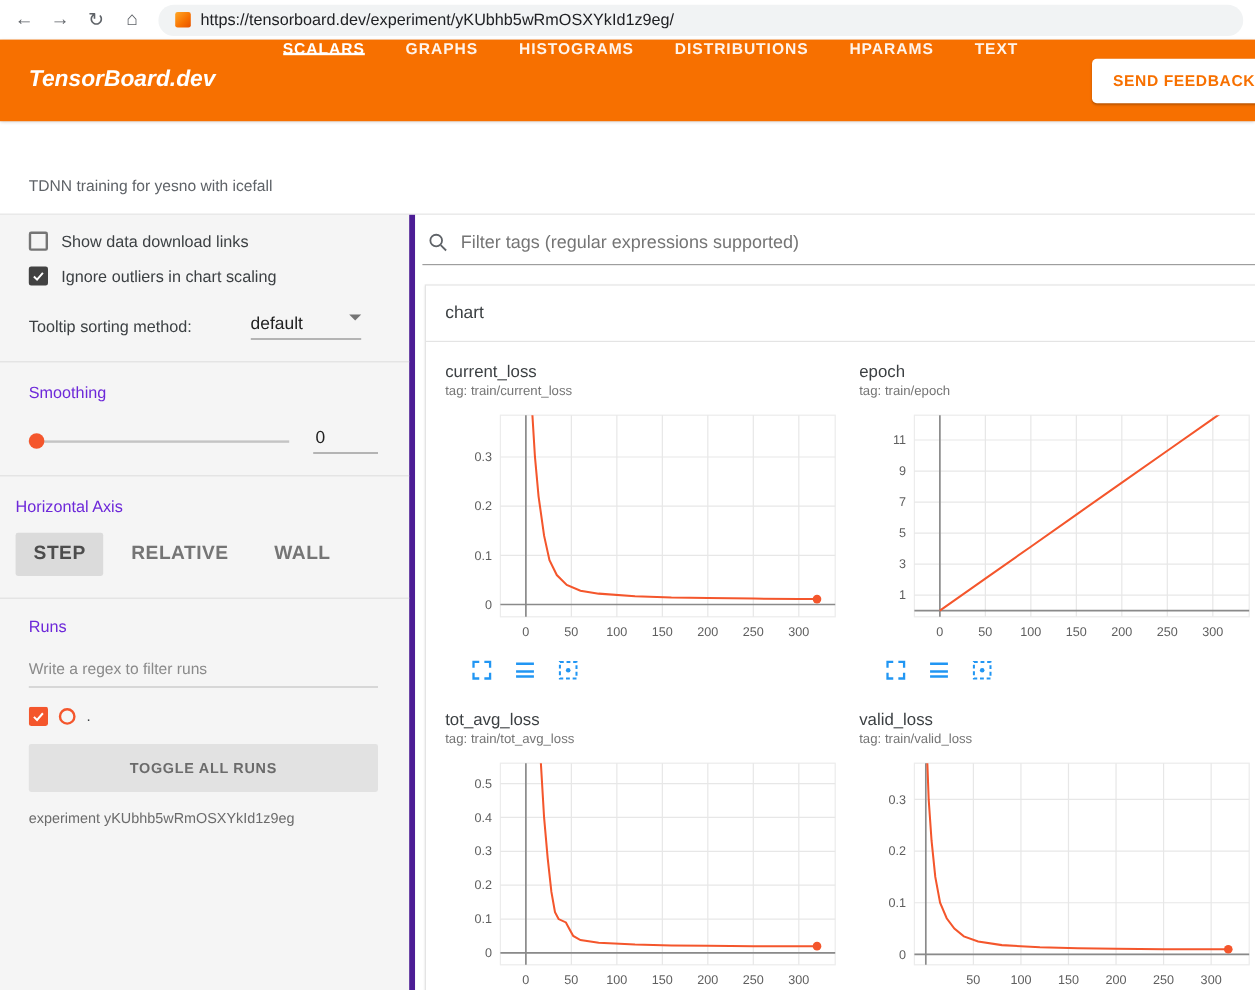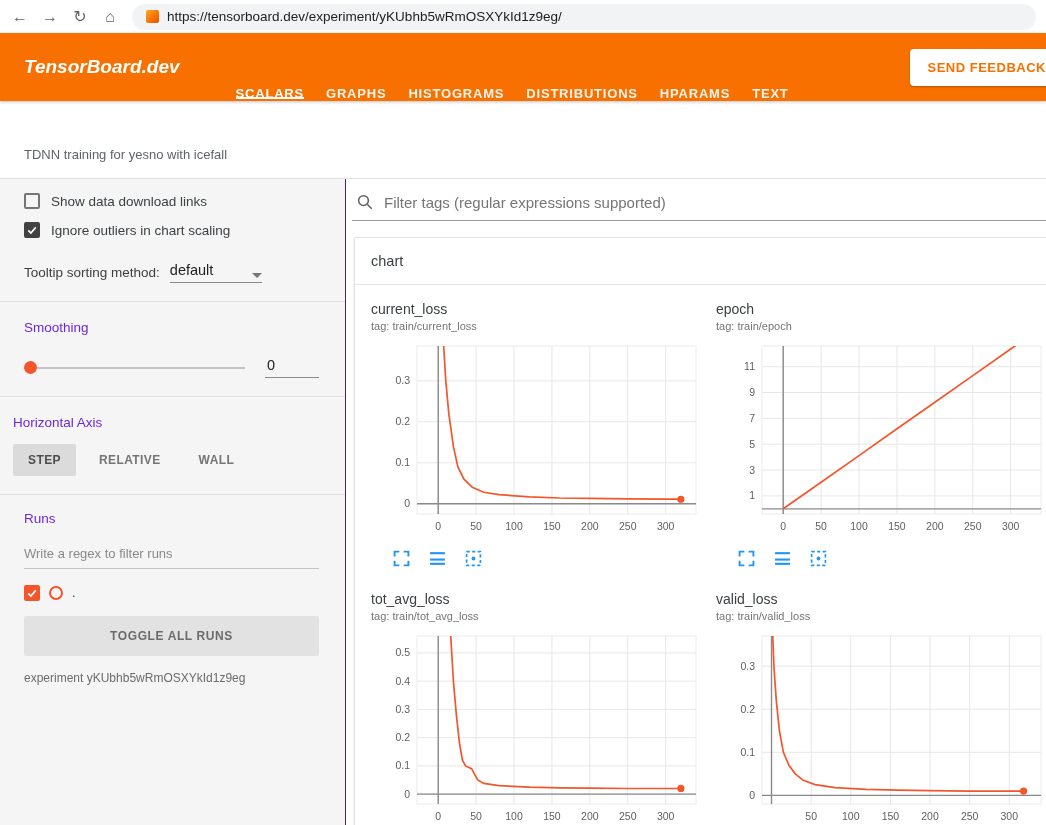--- a/index.html
+++ b/index.html
@@ -12,64 +12,64 @@
   .address-bar { flex:1; height:26px; margin-left:6px; background:#f1f3f4; border-radius:13px;
     display:flex; align-items:center; padding:0 14px; gap:8px; }
   .favicon { width:13px; height:13px; border-radius:2px; flex:0 0 auto;
     background:linear-gradient(135deg,#ffa726 0%,#f77000 60%,#e65100 100%); }
   .url-input { flex:1; border:none; outline:none; background:transparent; font-size:13.5px; color:#202124; }
 
   
   .app-header { height:68px; background:#f77000; display:flex; align-items:stretch; padding-left:24px;
     position:relative; box-shadow:0 1px 3px rgba(0,0,0,.25); }
   .logo { align-self:center; color:#fff; font-size:19px; font-weight:700; margin-right:56px; white-space:nowrap;font-style:italic; }
-  .tabs { display:flex; gap:22px; align-items:flex-end; }
+  .tabs { display:flex; gap:34px; align-items:flex-start; }
   .tab { display:flex; align-items:center; color:rgba(255,255,255,.92); font-size:13px; font-weight:600;
     letter-spacing:.8px; cursor:pointer; position:relative; white-space:nowrap; }
   .tab.active { color:#fff; }
   .tab.active::after { content:""; position:absolute; left:0; right:0; bottom:2px; height:2px; background:#fff; }
   .feedback { margin-left:auto; align-self:center; margin-right:-18px; background:#fff; color:#f77000;
     border:none; border-radius:4px; padding:11px 18px; font-size:13px; font-weight:700; letter-spacing:.5px;
     font-family:inherit; cursor:pointer; box-shadow:0 1px 2px rgba(0,0,0,.25); white-space:nowrap; }
 
   
   .subheader { height:78px; background:#fff; border-bottom:1px solid #e0e0e0;
     display:flex; align-items:flex-end; padding:0 24px 16px 24px; }
   .subheader span { font-size:13px; color:#5f6368; }
 
   
   .content { display:flex; height:646px; }
 
   
-  .sidebar { width:346px; flex:0 0 346px; background:#f5f5f5; border-right:1px solid #4c1d95; padding-top:14px; }
+  .sidebar { width:346px; flex:0 0 346px; background:#f5f5f5; border-right:5px solid #4c1d95; padding-top:14px; }
   .sec { padding:0 26px 0 24px; }
   .divider { border:none; border-top:1px solid #e0e0e0; margin:18px 0 0 0; }
   .cb-row { display:flex; align-items:center; gap:11px; margin-bottom:13px; cursor:pointer; }
   .cb-label { font-size:13.5px; color:#3c4043; }
   .cb { width:16px; height:16px; border:2px solid #757575; border-radius:2px; flex:0 0 auto;
     display:flex; align-items:center; justify-content:center; background:transparent; }
   .cb.checked-dark { background:#424242; border-color:#424242; }
   .cb.checked-run { border-color:transparent; }
   .tooltip-row { margin-top:24px; display:flex; align-items:center; gap:10px; }
   .tooltip-row .lbl { font-size:13.5px; color:#3c4043; }
   .select { min-width:92px; border-bottom:1px solid #8a8a8a; padding-bottom:4px; display:flex;
-    justify-content:space-between; align-items:flex-end; cursor:pointer; }
+    justify-content:space-between; align-items:flex-start; cursor:pointer;margin-left:39px; }
   .select .val { font-size:14.5px; color:#212121; }
   .caret { width:0; height:0; border-left:5px solid transparent; border-right:5px solid transparent;
     border-top:5px solid #757575; margin-left:10px; }
   .side-label { font-size:13.5px; color:#6d28d9; }
   .smoothing { padding-top:18px; }
   .slider-row { display:flex; align-items:center; margin-top:22px; gap:20px; }
   .slider { position:relative; flex:1; height:2px; background:#c4c4c4; cursor:pointer; }
   .knob { position:absolute; left:0; top:-5.5px; width:13px; height:13px; border-radius:50%; background:#f4562c; }
   .slider-value { width:54px; border-bottom:1px solid #8a8a8a; font-size:14.5px; color:#212121;
     padding:0 0 4px 2px; cursor:text; }
   .haxis { padding-top:18px;padding-left:13px; }
   .axis-group { display:flex; gap:8px; margin-top:14px; }
-  .axis-btn { border:none; background:transparent; color:#757575; font-size:12px; font-weight:600;
+  .axis-btn { border:none; background:transparent; color:#757575; font-size:16px; font-weight:600;
     letter-spacing:.4px; padding:9px 15px; border-radius:2px; font-family:inherit; cursor:pointer;text-align:right; }
   .axis-btn.active { background:#dbdbdb; color:#4d4d4d; }
   .runs-sec { padding-top:16px; }
   .runs-filter { width:100%; margin-top:10px; background:transparent; border:none; outline:none;
     border-bottom:1px solid #c4c4c4; padding:10px 0 7px 0; font-size:13px; color:#212121; font-family:inherit; }
   .runs-filter::placeholder { color:#8a8a8a; }
   .run-row { margin-top:16px; display:flex; align-items:center; gap:9px; cursor:pointer; }
   .run-circle { width:14px; height:14px; border-radius:50%; border:2px solid #f4562c; flex:0 0 auto; }
   .run-name { font-size:12.5px; color:#3c4043; }
   .toggle-all { margin-top:15px; width:100%; height:40px; background:#e2e2e2; border:none; border-radius:2px;

